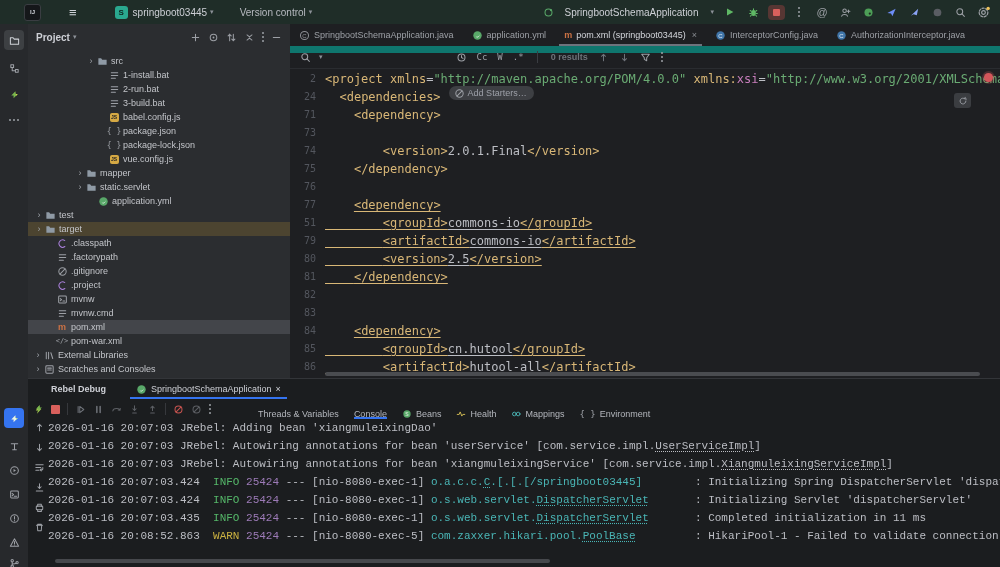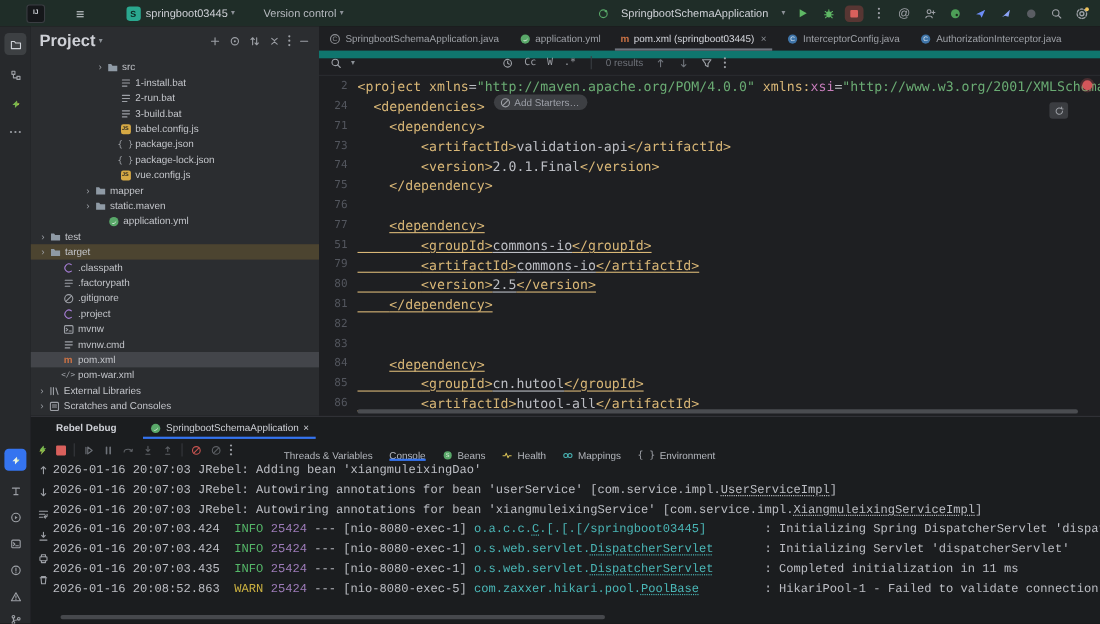--- a/index.html
+++ b/index.html
@@ -26,21 +26,21 @@
   .stopbtn i{display:block;width:7px;height:7px;background:#d9605c;border-radius:1px;}
   .atglyph{color:#9da0a6;font-size:11px;}
   
   #leftstrip{left:0;top:24px;width:28px;height:543px;background:#27292c;border-right:1px solid #1b1c1f;}
   .strip-btn{position:absolute;left:4px;width:20px;height:20px;border-radius:4px;display:flex;align-items:center;justify-content:center;}
   .strip-btn.on{background:#3d4043;}
   .strip-btn.blue{background:#3574f0;}
   
   #project{left:28px;top:24px;width:262px;height:354px;background:#2b2d30;border-right:1px solid #1a1b1e;}
   #pp-head{position:absolute;left:0;top:0;right:0;height:26px;display:flex;align-items:center;padding:0 8px;}
-  #pp-title{font-size:15px;font-weight:bold;color:#ced0d6;}
+  #pp-title{font-size:10px;font-weight:bold;color:#ced0d6;}
   #pp-toolbar{margin-left:auto;display:flex;align-items:center;gap:7px;color:#9da0a6;}
   #tree{position:absolute;left:0;top:30px;right:0;}
   .row{height:14px;display:flex;align-items:center;font-size:9px;color:#c3c5ca;white-space:nowrap;}
   .row.selected{background:#43454a;}
   .row.target{background:#4c4430;}
   .chev{width:10px;color:#9fa3a9;font-size:9px;text-align:center;flex:none;}
   .chev-sp{width:10px;flex:none;}
   .ricon{width:12px;margin-right:3px;flex:none;display:flex;justify-content:center;}
   .jsbadge{width:9px;height:9px;border-radius:2px;background:#d6a944;color:#1e1f22;font-size:5px;font-weight:bold;
            display:flex;align-items:center;justify-content:center;}
@@ -52,21 +52,21 @@
   #etabs{position:absolute;left:0;top:0;right:0;height:22px;display:flex;border-bottom:7px solid #0f766e;}
   .etab{display:flex;align-items:center;gap:4px;padding:0 9px;font-size:9px;color:#9da0a6;position:relative;}
   .etab.active{color:#d5d7dd;}
   .etab.active::after{content:"";position:absolute;left:4px;right:4px;bottom:0;height:2px;background:#6e737d;}
   .etab .close{color:#8a8d93;font-size:9px;margin-left:2px;}
   #searchbar{position:absolute;left:0;top:22px;right:0;height:22px;display:flex;align-items:center;
              border-bottom:1px solid #2a2c30;font-size:9px;color:#9da0a6;}
   .sb-gap{width:1px;height:12px;background:#3a3d42;margin:0 8px;}
   .sb-it{margin:0 5px;display:flex;align-items:center;}
   .sb-txt{font-family:"DejaVu Sans Mono",monospace;font-size:9px;}
-  .sb-dim{color:#6f737a;}
+  .sb-dim{color:#6f737a;font-weight:bold;}
   #code{position:absolute;left:0;top:46px;right:0;bottom:0;overflow:hidden;}
   .cl{display:flex;height:18px;line-height:18px;font-family:"DejaVu Sans Mono",monospace;font-size:12px;}
   .ln{width:26px;padding-right:9px;text-align:right;color:#53565e;font-size:10px;flex:none;}
   .ct{white-space:pre;}
   .tag{color:#d9b777;} .attr{color:#d9b777;} .ns{color:#c77dbb;} .str{color:#6aab73;}
   .txt{color:#bcbec4;} .pln{color:#bcbec4;}
   .u{text-decoration:underline;text-underline-offset:2px;}
   .inlay{display:inline-flex;align-items:center;gap:3px;margin-left:8px;background:#3d3f43;border-radius:7px;
          padding:1px 7px 1px 5px;font-family:"Liberation Sans",sans-serif;font-size:9px;color:#9da0a8;height:12px;position:relative;top:-2px;}
   #err-badge{left:694px;top:49px;width:9px;height:9px;border-radius:50%;background:#d3565a;box-shadow:0 0 0 2px rgba(211,86,90,.25);}
@@ -404,21 +404,21 @@
           </span>
           <span>mapper</span>
         </div>
         <div class="row" style="padding-left: 47px;">
           <span class="chev">›</span>
           <span class="ricon">
             <svg width="11" height="11" viewBox="0 0 12 12" fill="none" stroke="#9da0a6" stroke-width="1.1" stroke-linecap="round" stroke-linejoin="round">
               <path d="M1.5 2.5h3l1.2 1.5h4.8v5.5h-9z" fill="#8f9aa5" stroke="none"></path>
             </svg>
           </span>
-          <span>static.maven</span>
+          <span>static.servlet</span>
         </div>
         <div class="row" style="padding-left: 59px;">
           <span class="chev-sp"></span>
           <span class="ricon">
             <svg width="11" height="11" viewBox="0 0 12 12" fill="none" stroke="#9da0a6" stroke-width="1.1" stroke-linecap="round" stroke-linejoin="round">
               <circle cx="6" cy="6" r="4.6" fill="#59a869" stroke="none"></circle>
               <path d="M3.6 7.2c2 .7 4.2 0 4.9-2.6-.2 3.3-3.2 4.4-4.9 2.6z" fill="#fff" stroke="none"></path>
             </svg>
           </span>
           <span>application.yml</span>
@@ -649,21 +649,20 @@
             </span>
             <span>Add Starters…</span>
           </span>
         </div>
         <div class="cl">
           <span class="ln">71</span>
           <span class="ct"><span class="pln">    </span><span class="tag">&lt;dependency&gt;</span></span>
         </div>
         <div class="cl">
           <span class="ln">73</span>
-          <span class="ct"><span class="pln">        </span><span class="tag">&lt;artifactId&gt;</span><span class="txt">validation-api</span><span class="tag">&lt;/artifactId&gt;</span></span>
         </div>
         <div class="cl">
           <span class="ln">74</span>
           <span class="ct"><span class="pln">        </span><span class="tag">&lt;version&gt;</span><span class="txt">2.0.1.Final</span><span class="tag">&lt;/version&gt;</span></span>
         </div>
         <div class="cl">
           <span class="ln">75</span>
           <span class="ct"><span class="pln">    </span><span class="tag">&lt;/dependency&gt;</span></span>
         </div>
         <div class="cl">

